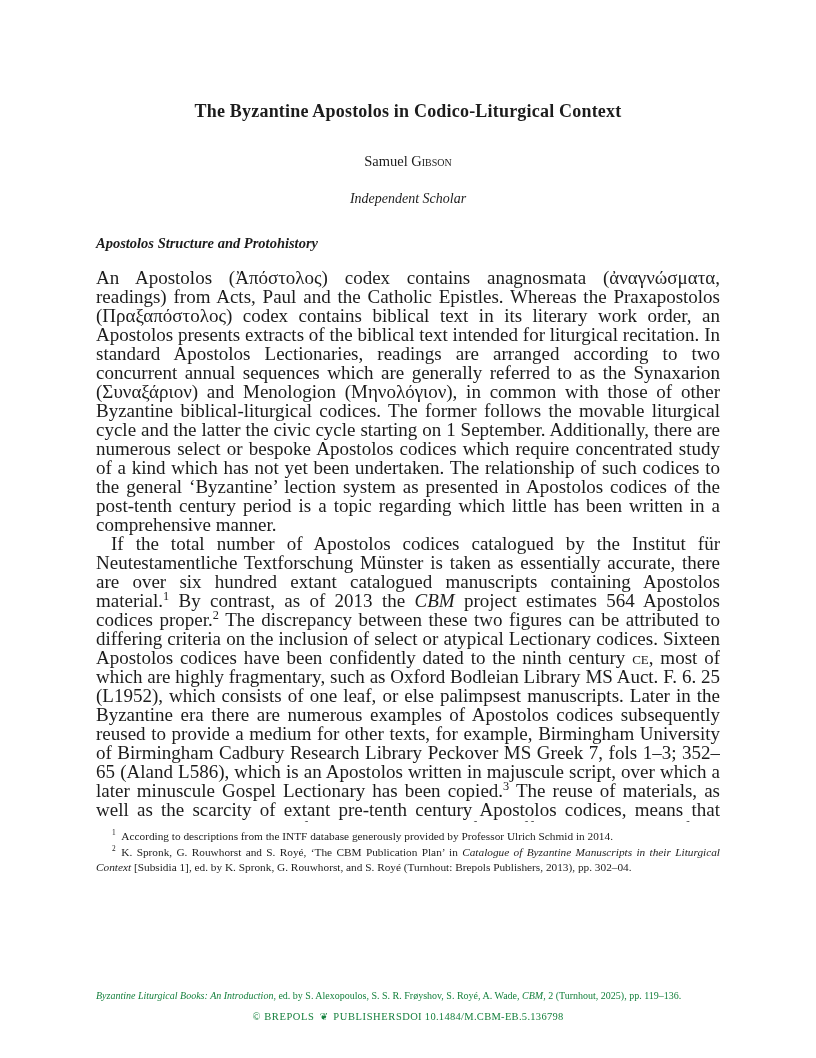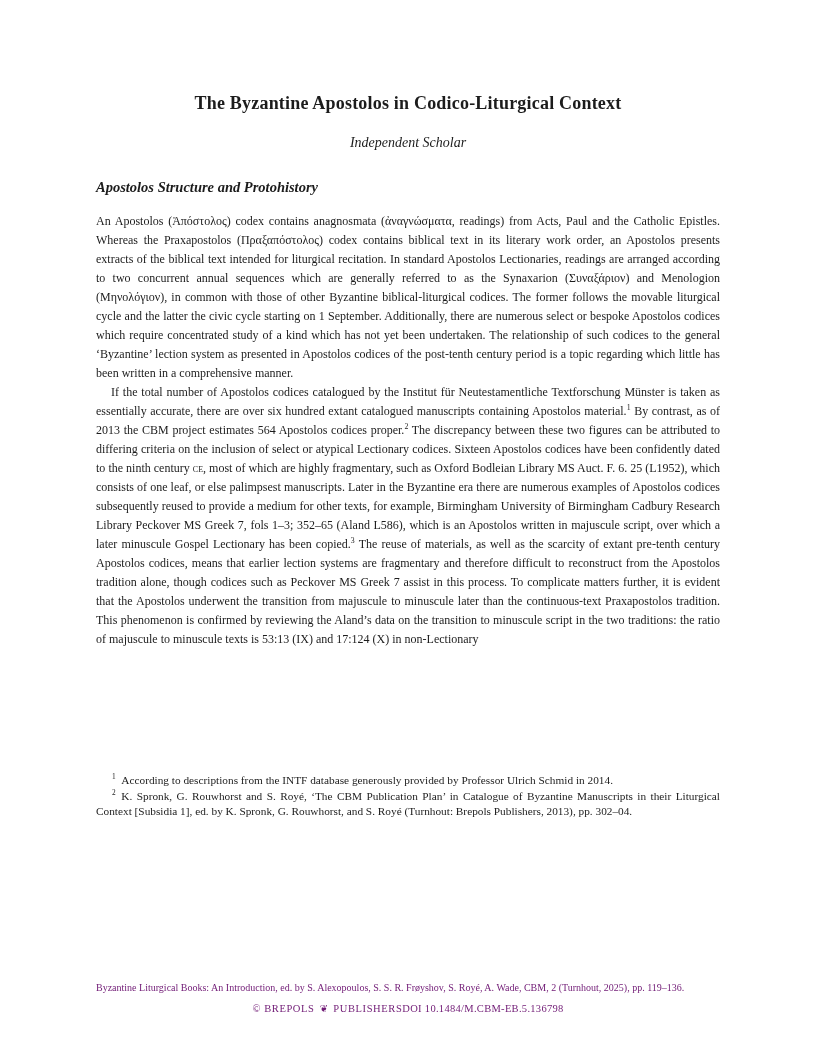--- a/index.html
+++ b/index.html
@@ -1,55 +1,56 @@
 <!DOCTYPE html>
 <html lang="en"><head>
 <meta charset="utf-8">
 <style>
   html,body{margin:0;padding:0;}
   body{
     width:816px;height:1058px;background:#ffffff;
     font-family:"Liberation Serif","DejaVu Serif",serif;
     color:#1c1c1c;position:relative;overflow:hidden;
   }
-  .page{position:relative;width:816px;height:782px;background:#ffffff;}
+  .page{position:relative;width:816px;height:782px;background:#ffffff;margin-top:8px;}
   .content{position:absolute;left:96px;top:0;width:624px;}
   .center{text-align:center;}
   .page-title{margin:92px 0 0;font-size:18px;font-weight:bold;letter-spacing:0.2px;line-height:22px;}
   .author{margin-top:31px;font-size:14.5px;}
   .affiliation{margin-top:21px;font-size:14px;font-style:italic;}
   .section-heading{margin-top:52px;font-size:16px;line-height:23px;font-weight:normal;}
   .subsection{margin-top:28px;font-size:14.5px;font-style:italic;font-weight:bold;text-align:left;}
   .body-block{margin-top:16px;height:554px;overflow:hidden;}
   .body-block p{
-    margin:0;font-size:12px;line-height:19px;text-align:justify;
+    margin:0;font-size:19px;line-height:19px;text-align:justify;
   }
   .body-block p.indented{text-indent:15px;}
   .footnotes{margin-top:7px;}
   .footnotes p{
     margin:0;font-size:11.3px;line-height:15.5px;text-align:justify;text-indent:16px;
   }
-  .i{}
+  .i{font-style:italic;}
   .sc{font-variant:small-caps;}
   .sup{vertical-align:super;font-size:0.65em;line-height:0;}
-  .footer{position:absolute;left:96px;top:981px;width:624px;color:#701a75;}
+  .footer{position:absolute;left:96px;top:981px;width:624px;color:#15803d;}
   .footer-citation{font-size:10px;line-height:13px;white-space:nowrap;}
   .footer-row{margin-top:9px;display:flex;justify-content:center;align-items:baseline;
     font-size:10.5px;letter-spacing:0.6px;}
   .brepols-mark{font-size:10px;letter-spacing:0;padding:0 2px;}
   .doi{letter-spacing:0.3px;}
 </style>
 </head>
 <body>
 
 <div class="page">
   <div class="content">
 
     <h1 class="page-title center">The Byzantine Apostolos in Codico-Liturgical Context</h1>
 
+    <div class="author center"><span>Samuel </span><span class="sc">Gibson</span></div>
 
     <div class="affiliation center">Independent Scholar</div>
 
 
     <h3 class="subsection">Apostolos Structure and Protohistory</h3>
 
     <div class="body-block">
       <p><span>An Apostolos (Ἀπόστολος) codex contains anagnosmata (ἀναγνώσματα, readings) from Acts, Paul and the Catholic Epistles. Whereas the Praxapostolos (Πραξαπόστολος) codex contains biblical text in its literary work order, an Apostolos presents extracts of the biblical text intended for liturgical recitation. In standard Apostolos Lectionaries, readings are arranged according to two concurrent annual sequences which are generally referred to as the Synaxarion (Συναξάριον) and Menologion (Μηνολόγιον), in common with those of other Byzantine biblical-liturgical codices. The former follows the movable liturgical cycle and the latter the civic cycle starting on 1 September. Additionally, there are numerous select or bespoke Apostolos codices which require concentrated study of a kind which has not yet been undertaken. The relationship of such codices to the general ‘Byzantine’ lection system as presented in Apostolos codices of the post-tenth century period is a topic regarding which little has been written in a comprehensive manner.</span></p>
       <p class="indented"><span>If the total number of Apostolos codices catalogued by the Institut für Neutestamentliche Textforschung Münster is taken as essentially accurate, there are over six hundred extant catalogued manuscripts containing Apostolos material.</span><span class="sup">1</span><span> By contrast, as of 2013 the </span><span class="i">CBM</span><span> project estimates 564 Apostolos codices proper.</span><span class="sup">2</span><span> The discrepancy between these two figures can be attributed to differing criteria on the inclusion of select or atypical Lectionary codices. Sixteen Apostolos codices have been confidently dated to the ninth century </span><span class="sc">ce</span><span>, most of which are highly fragmentary, such as Oxford Bodleian Library MS Auct. F. 6. 25 (L1952), which consists of one leaf, or else palimpsest manuscripts. Later in the Byzantine era there are numerous examples of Apostolos codices subsequently reused to provide a medium for other texts, for example, Birmingham University of Birmingham Cadbury Research Library Peckover MS Greek 7, fols 1–3; 352–65 (Aland L586), which is an Apostolos written in majuscule script, over which a later minuscule Gospel Lectionary has been copied.</span><span class="sup">3</span><span> The reuse of materials, as well as the scarcity of extant pre-tenth century Apostolos codices, means that earlier lection systems are fragmentary and therefore difficult to reconstruct from the Apostolos tradition alone, though codices such as Peckover MS Greek 7 assist in this process. To complicate matters further, it is evident that the Apostolos underwent the transition from majuscule to minuscule later than the continuous-text Praxapostolos tradition. This phenomenon is confirmed by reviewing the Aland’s data on the transition to minuscule script in the two traditions: the ratio of majuscule to minuscule texts is 53:13 (IX) and 17:124 (X) in non-Lectionary</span></p>
     </div>

